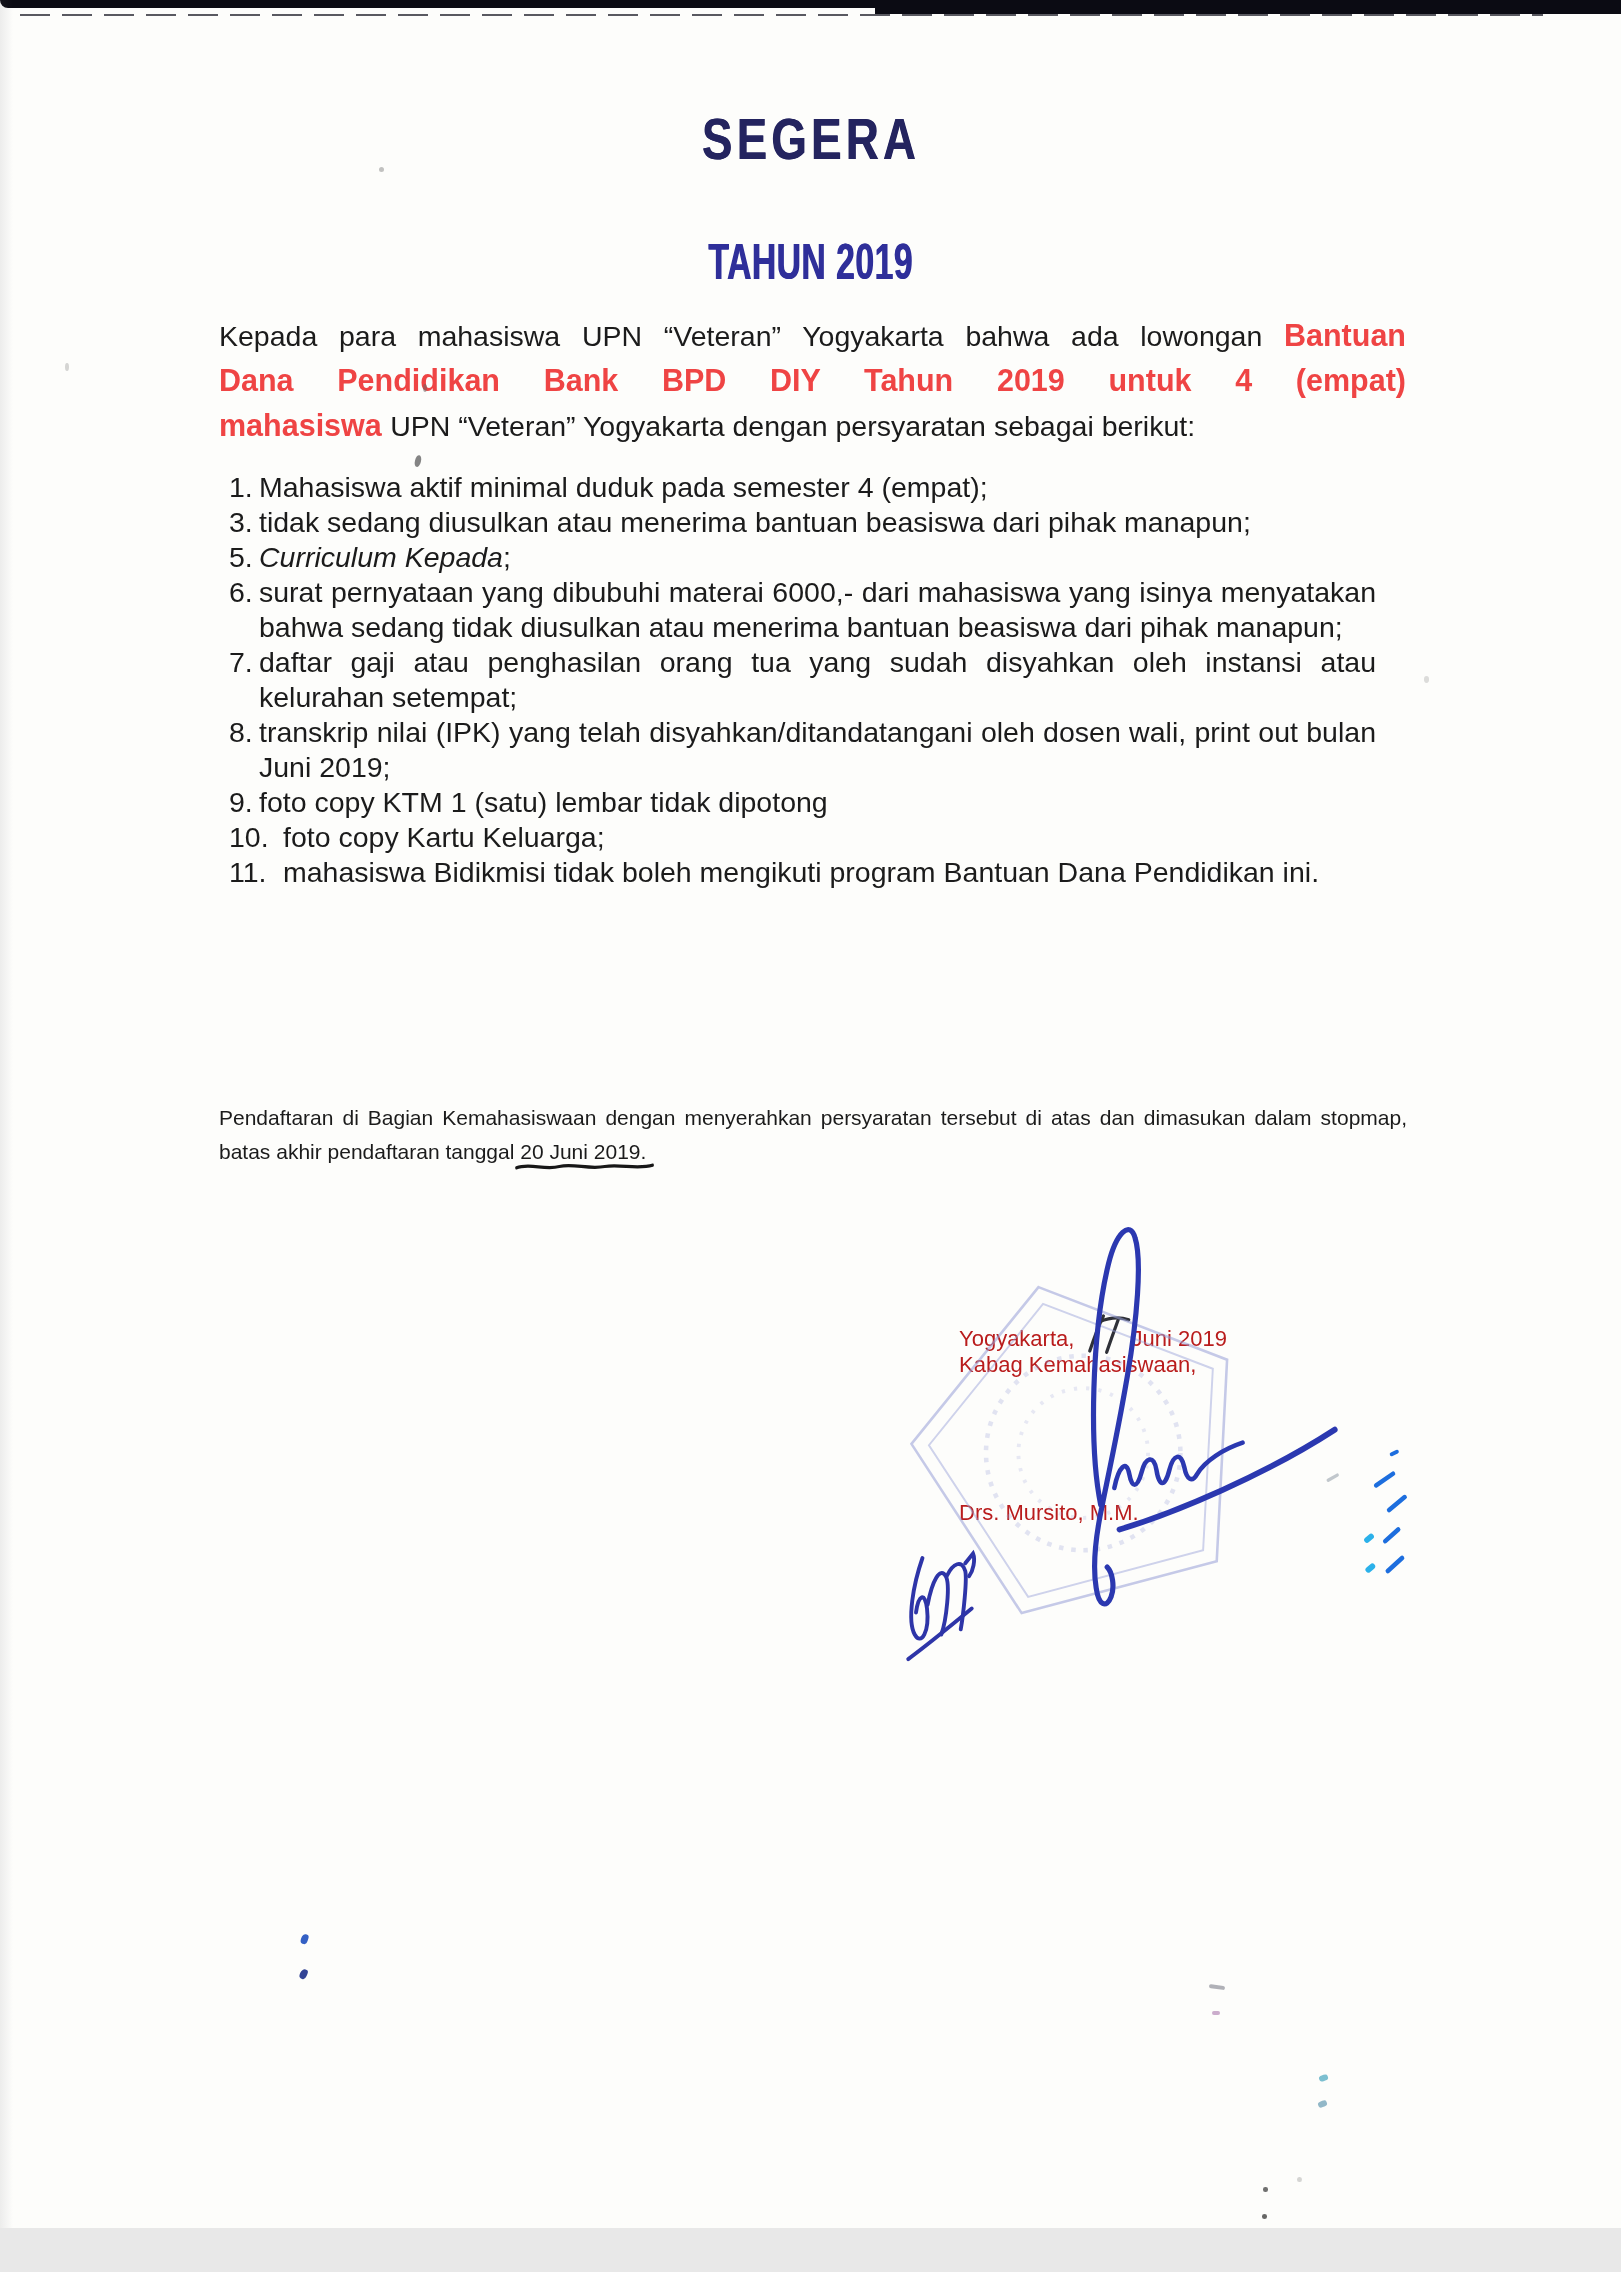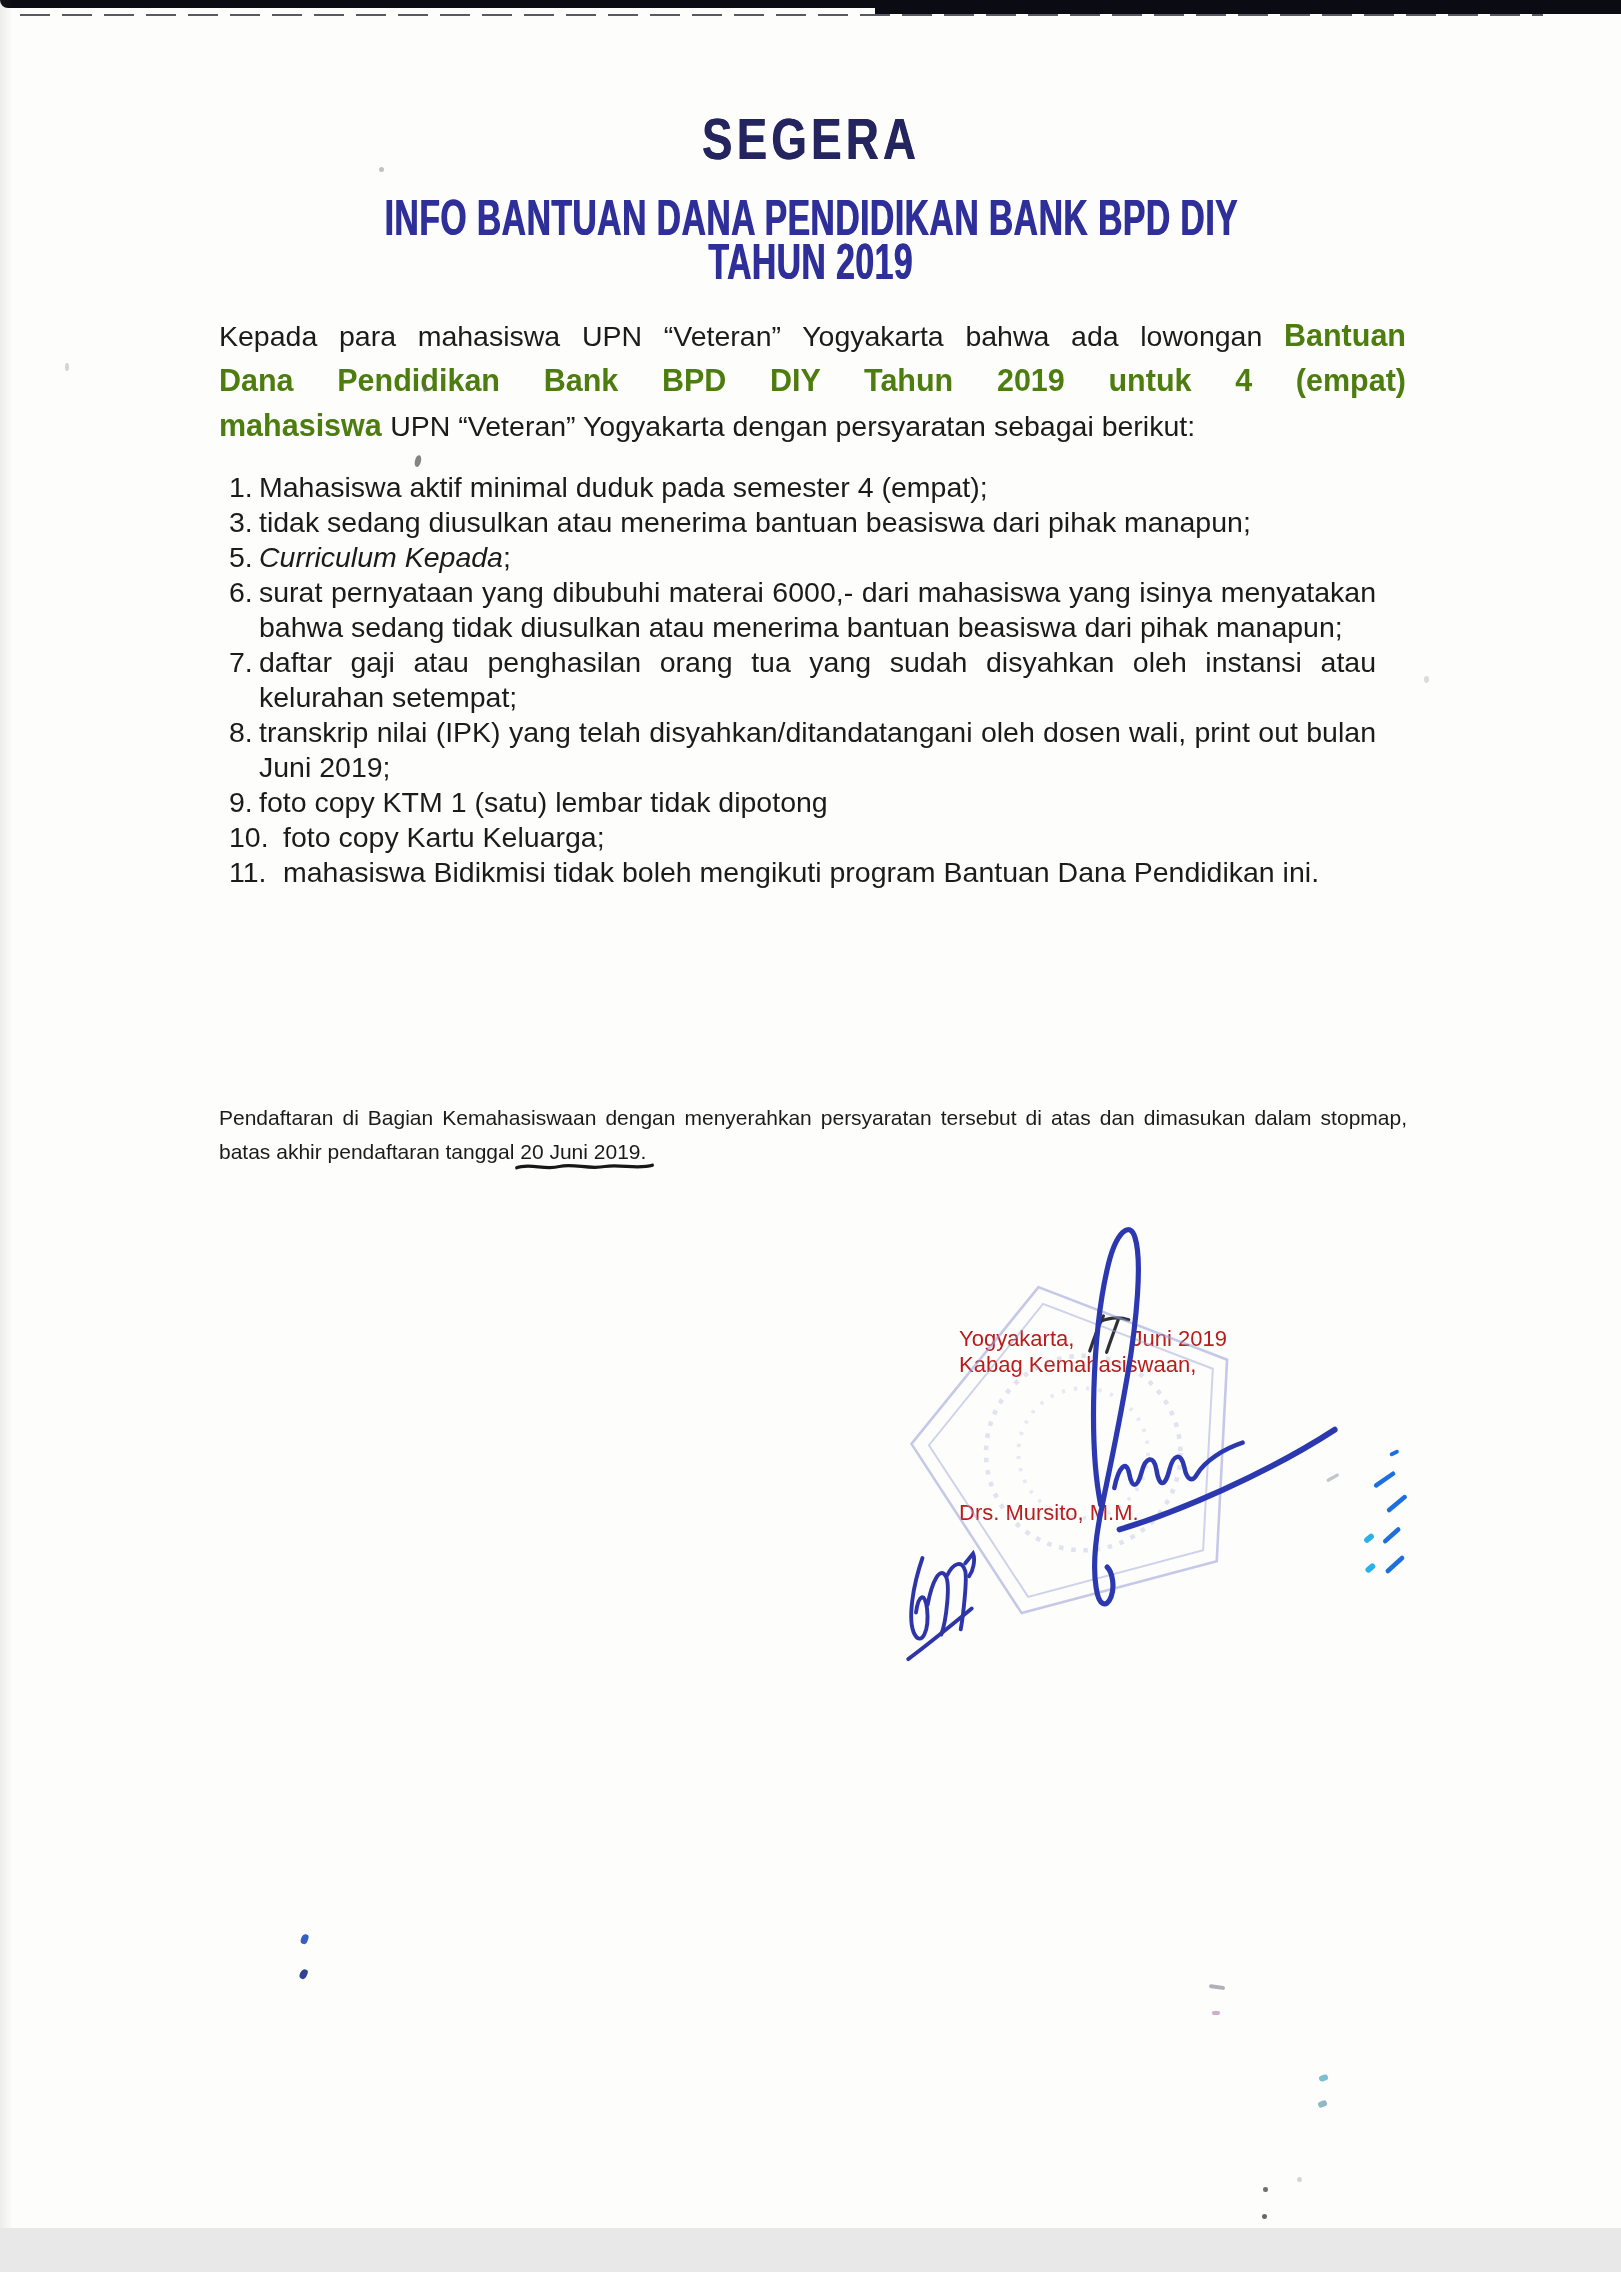--- a/index.html
+++ b/index.html
@@ -25,21 +25,21 @@
     transform:scale(.95,1.18);text-shadow:0.6px 0 #24245f;
   }
   .title .deco{
     font-size:45px;letter-spacing:0.6px;color:#2f2f9a;
     transform:scale(.75,1.1);text-shadow:1px 0 #2f2f9a;
   }
   
   .intro{position:absolute;left:219px;top:313px;width:1187px;font-size:28.5px;line-height:44px;}
   .intro-line{text-align:justify;}
   .intro-line.jl{text-align-last:justify;}
-  .intro .b{font-weight:bold;color:#4d7c0f;font-size:30.5px;}
+  .intro .b{font-weight:bold;color:#ef4444;font-size:30.5px;}
   
   .reqs{position:absolute;left:209px;top:470px;width:1167px;font-size:28.5px;line-height:35px;}
   .req{text-align:justify;padding-left:30px;margin-left:20px;}
   .req .num{display:inline-block;width:30px;margin-left:-30px;}
   .req .num.wide{width:54px;}
   .b{font-weight:bold;}
   .i{font-style:italic;}
   
   .closing{position:absolute;left:219px;top:1101px;width:1188px;font-size:21px;line-height:34px;text-align:justify;}
   .deadline{position:relative;white-space:nowrap;}
@@ -57,23 +57,20 @@
 
 <div class="sheet">
 
   <div class="scan-band-1"></div>
   <div class="scan-band-2"></div>
   <div class="scan-band-3"></div>
   <div class="left-shade"></div>
 
   <div class="hdr segera" style="top:107px">
     <span class="deco">SEGERA</span>
-  </div>
-  <div class="hdr title" style="top:190px">
-    <span class="deco">INFO BANTUAN DANA PENDIDIKAN BANK BPD DIY</span>
   </div>
   <div class="hdr title" style="top:234px">
     <span class="deco">TAHUN 2019</span>
   </div>
 
   <div class="intro" id="intro">
       <div class="intro-line jl"><span>Kepada para mahasiswa UPN “Veteran” Yogyakarta bahwa ada lowongan </span><span class="b">Bantuan</span></div>
       <div class="intro-line jl"><span class="b">Dana Pendidikan Bank BPD DIY Tahun 2019 untuk 4 (empat)</span></div>
       <div class="intro-line"><span class="b">mahasiswa </span><span>UPN “Veteran” Yogyakarta dengan persyaratan sebagai berikut:</span></div>
     </div>

